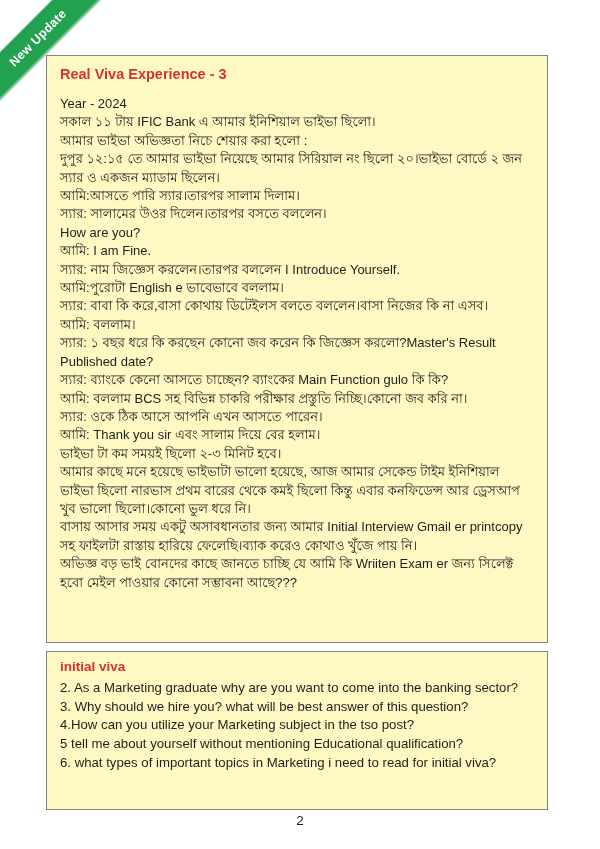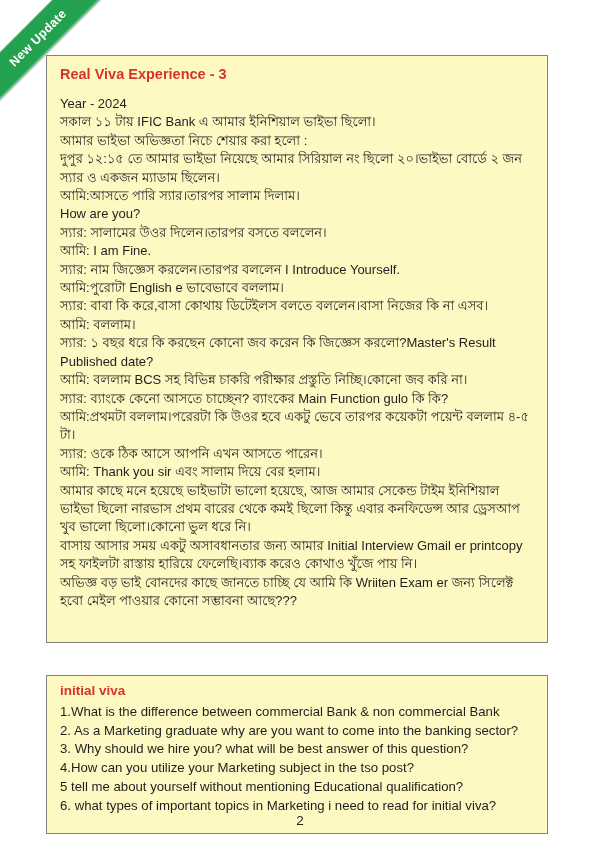--- a/index.html
+++ b/index.html
@@ -35,21 +35,21 @@
     white-space:nowrap;
   }
   .box{
     position:absolute;
     left:46px;width:474px;
     border:1px solid var(--border_gray);
     background:#fef9c3;
     padding:8px 13px 0 13px;
   }
   .box1{top:55px;height:578px;}
-  .box2{top:675px;height:151px;padding-top:6px;}
+  .box2{top:651px;height:151px;padding-top:6px;}
   .red-title{
     margin:2px 0 13px 0;
     font-size:14.5px;
     font-weight:bold;
     color:var(--heading_red);
   }
   .red-title.small{margin:0 0 4px 0;font-size:13.5px;line-height:17px;}
   .lines .line{
     font-size:13px;
     line-height:18.4px;
@@ -78,43 +78,42 @@
   </div>
 
   <div class="box box1">
     <div class="red-title">Real Viva Experience - 3</div>
     <div class="lines">
         <div class="line">Year - 2024</div>
         <div class="line">সকাল ১১ টায় IFIC Bank এ আমার ইনিশিয়াল ভাইভা ছিলো।</div>
         <div class="line">আমার ভাইভা অভিজ্ঞতা নিচে শেয়ার করা হলো :</div>
         <div class="line">দুপুর ১২:১৫ তে আমার ভাইভা নিয়েছে আমার সিরিয়াল নং ছিলো ২০।ভাইভা বোর্ডে ২ জন স্যার ও একজন ম্যাডাম ছিলেন।</div>
         <div class="line">আমি:আসতে পারি স্যার।তারপর সালাম দিলাম।</div>
+        <div class="line">স্যার: সালামের উওর দিলেন।তারপর বসতে বললেন।</div>
         <div class="line">How are you?</div>
-        <div class="line">স্যার: সালামের উওর দিলেন।তারপর বসতে বললেন।</div>
         <div class="line">আমি: I am Fine.</div>
         <div class="line">স্যার: নাম জিজ্ঞেস করলেন।তারপর বললেন I Introduce Yourself.</div>
         <div class="line">আমি:পুরোটা English e ভাবেভাবে বললাম।</div>
         <div class="line">স্যার: বাবা কি করে,বাসা কোথায় ডিটেইলস বলতে বললেন।বাসা নিজের কি না এসব।</div>
         <div class="line">আমি: বললাম।</div>
         <div class="line">স্যার: ১ বছর ধরে কি করছেন কোনো জব করেন কি জিজ্ঞেস করলো?Master's Result Published date?</div>
+        <div class="line">স্যার: ব্যাংকে কেনো আসতে চাচ্ছেন? ব্যাংকের Main Function gulo কি কি?</div>
         <div class="line">আমি: বললাম BCS সহ বিভিন্ন চাকরি পরীক্ষার প্রস্তুতি নিচ্ছি।কোনো জব করি না।</div>
-        <div class="line">স্যার: ব্যাংকে কেনো আসতে চাচ্ছেন? ব্যাংকের Main Function gulo কি কি?</div>
-        <div class="line">আমি:প্রথমটা বললাম।পরেরটা কি উওর হবে একটু ভেবে তারপর কয়েকটা পয়েন্ট বললাম ৪-৫ টা।</div>
         <div class="line">স্যার: ওকে ঠিক আসে আপনি এখন আসতে পারেন।</div>
         <div class="line">আমি: Thank you sir এবং সালাম দিয়ে বের হলাম।</div>
+        <div class="line">ভাইভা টা কম সময়ই ছিলো ২-৩ মিনিট হবে।</div>
         <div class="line">আমার কাছে মনে হয়েছে ভাইভাটা ভালো হয়েছে, আজ আমার সেকেন্ড টাইম ইনিশিয়াল ভাইভা ছিলো নারভাস প্রথম বারের থেকে কমই ছিলো কিন্তু এবার কনফিডেন্স আর ড্রেসআপ খুব ভালো ছিলো।কোনো ভুল ধরে নি।</div>
         <div class="line">বাসায় আসার সময় একটু অসাবধানতার জন্য আমার Initial Interview Gmail er printcopy সহ ফাইলটা রাস্তায় হারিয়ে ফেলেছি।ব্যাক করেও কোথাও খুঁজে পায় নি।</div>
         <div class="line">অভিজ্ঞ বড় ভাই বোনদের কাছে জানতে চাচ্ছি যে আমি কি Wriiten Exam er জন্য সিলেক্ট হবো মেইল পাওয়ার কোনো সম্ভাবনা আছে???</div>
       </div>
   </div>
 
   <div class="box box2">
     <div class="red-title small">initial viva</div>
     <div class="qlines">
-        <div class="qline">1.What is the difference between commercial Bank &amp; non commercial Bank</div>
         <div class="qline">2. As a Marketing graduate why are you want to come into the banking sector?</div>
         <div class="qline">3. Why should we hire you? what will be best answer of this question?</div>
         <div class="qline">4.How can you utilize your Marketing subject in the tso post?</div>
         <div class="qline">5 tell me about yourself without mentioning Educational qualification?</div>
         <div class="qline">6. what types of important topics in Marketing i need to read for initial viva?</div>
       </div>
   </div>
 
   <div class="footer">2</div>
 

